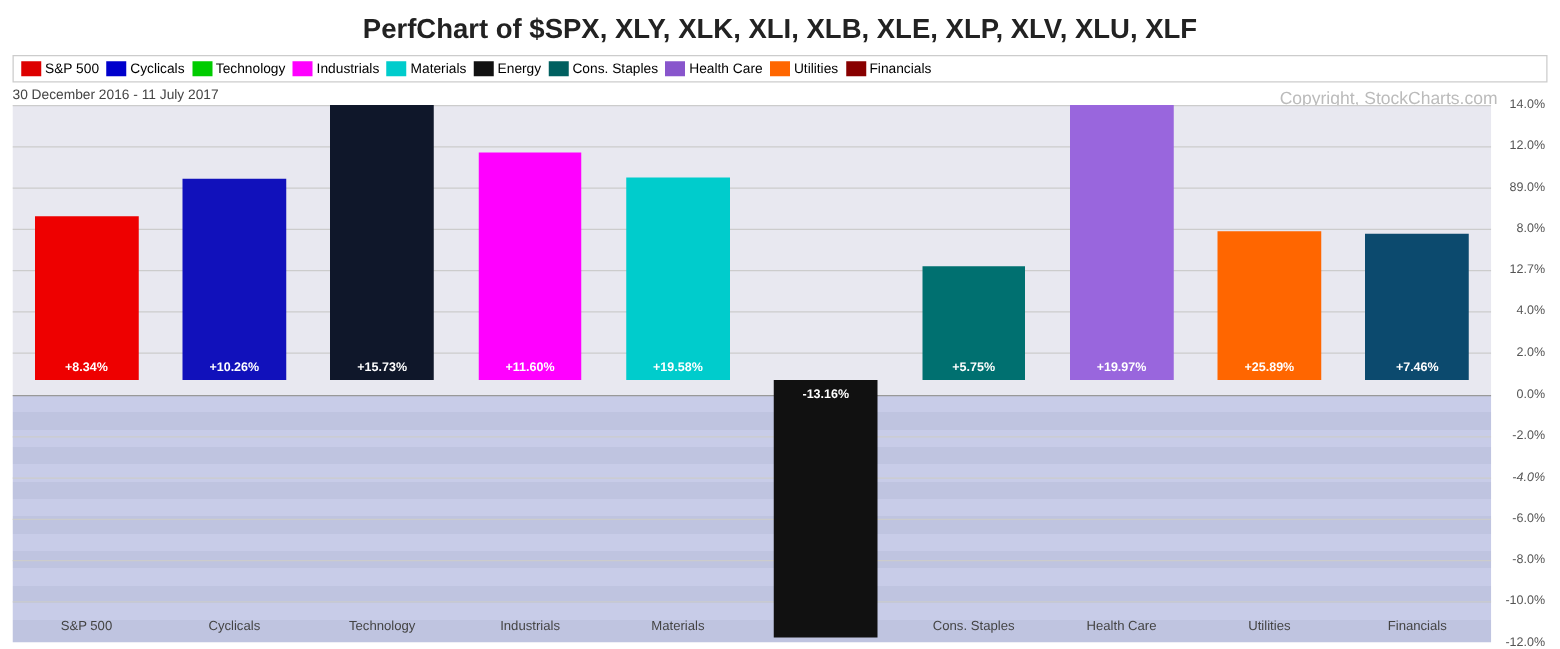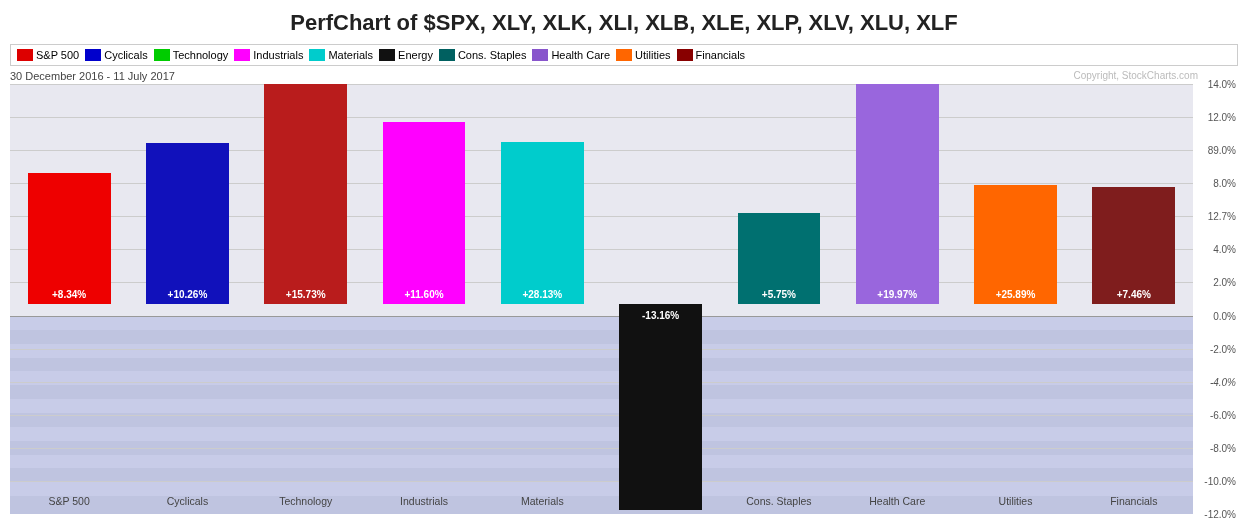--- a/index.html
+++ b/index.html
@@ -64,21 +64,21 @@
     .date-range {
       font-size: 11px;
       color: #444;
       margin-bottom: 2px;
     }
 
     .copyright {
       position: absolute;
       top: 0;
       right: 40px;
-      font-size: 10px;
+      font-size: 14px;
       color: #bbb;
       text-align: right;
     }
 
     .chart-body {
       flex: 1;
       display: flex;
       position: relative;
     }
 
@@ -277,32 +277,32 @@
               <div style="position: absolute; width: 70%; background: rgb(238, 0, 0); top: 21.7692%; height: 32.0769%;">
                 <div style="position: absolute; bottom: 4px; left: 0px; right: 0px; text-align: center; font-size: 10px; font-weight: bold; color: rgb(255, 255, 255);">+8.34%</div>
               </div>
             </div>
             <div class="bar-group">
               <div style="position: absolute; width: 70%; background: rgb(17, 17, 187); top: 14.3846%; height: 39.4615%;">
                 <div style="position: absolute; bottom: 4px; left: 0px; right: 0px; text-align: center; font-size: 10px; font-weight: bold; color: rgb(255, 255, 255);">+10.26%</div>
               </div>
             </div>
             <div class="bar-group">
-              <div style="position: absolute; width: 70%; background: #b91c1c; top: -6.65385%; height: 60.5%;">
+              <div style="position: absolute; width: 70%; background: #0f172a; top: -6.65385%; height: 60.5%;">
                 <div style="position: absolute; bottom: 4px; left: 0px; right: 0px; text-align: center; font-size: 10px; font-weight: bold; color: rgb(255, 255, 255);">+15.73%</div>
               </div>
             </div>
             <div class="bar-group">
               <div style="position: absolute; width: 70%; background: rgb(255, 0, 255); top: 9.23077%; height: 44.6154%;">
                 <div style="position: absolute; bottom: 4px; left: 0px; right: 0px; text-align: center; font-size: 10px; font-weight: bold; color: rgb(255, 255, 255);">+11.60%</div>
               </div>
             </div>
             <div class="bar-group">
               <div style="position: absolute; width: 70%; background: rgb(0, 204, 204); top: 14.1538%; height: 39.6923%;">
-                <div style="position: absolute; bottom: 4px; left: 0px; right: 0px; text-align: center; font-size: 10px; font-weight: bold; color: rgb(255, 255, 255);">+28.13%</div>
+                <div style="position: absolute; bottom: 4px; left: 0px; right: 0px; text-align: center; font-size: 10px; font-weight: bold; color: rgb(255, 255, 255);">+19.58%</div>
               </div>
             </div>
             <div class="bar-group">
               <div style="position: absolute; width: 70%; background: rgb(17, 17, 17); top: 53.8462%; height: 50.6154%;">
                 <div style="position: absolute; top: 6px; left: 0px; right: 0px; text-align: center; font-size: 10px; font-weight: bold; color: rgb(255, 255, 255);">-13.16%</div>
               </div>
             </div>
             <div class="bar-group">
               <div style="position: absolute; width: 70%; background: rgb(0, 112, 112); top: 31.7308%; height: 22.1154%;">
                 <div style="position: absolute; bottom: 4px; left: 0px; right: 0px; text-align: center; font-size: 10px; font-weight: bold; color: rgb(255, 255, 255);">+5.75%</div>
@@ -312,21 +312,21 @@
               <div style="position: absolute; width: 70%; background: rgb(153, 102, 221); top: -5.5%; height: 59.3462%;">
                 <div style="position: absolute; bottom: 4px; left: 0px; right: 0px; text-align: center; font-size: 10px; font-weight: bold; color: rgb(255, 255, 255);">+19.97%</div>
               </div>
             </div>
             <div class="bar-group">
               <div style="position: absolute; width: 70%; background: rgb(255, 102, 0); top: 24.8462%; height: 29%;">
                 <div style="position: absolute; bottom: 4px; left: 0px; right: 0px; text-align: center; font-size: 10px; font-weight: bold; color: rgb(255, 255, 255);">+25.89%</div>
               </div>
             </div>
             <div class="bar-group">
-              <div style="position: absolute; width: 70%; background: #7f1d1d; top: 25.1538%; height: 28.6923%;">
+              <div style="position: absolute; width: 70%; background: #0c4a6e; top: 25.1538%; height: 28.6923%;">
                 <div style="position: absolute; bottom: 4px; left: 0px; right: 0px; text-align: center; font-size: 10px; font-weight: bold; color: rgb(255, 255, 255);">+7.46%</div>
               </div>
             </div>
           </div>
         </div>
       <div class="y-axis-right" id="y-axis-right">
       <div class="y-tick-label" style="top: 0%; bottom: auto; transform: translateY(-50%);">14.0%</div>
           <div class="y-tick-label" style="top: 7.69231%; bottom: auto; transform: translateY(-50%);">12.0%</div>
           <div class="y-tick-label" style="top: 15.3846%; bottom: auto; transform: translateY(-50%);">89.0%</div>
           <div class="y-tick-label" style="top: 23.0769%; bottom: auto; transform: translateY(-50%);">8.0%</div>

